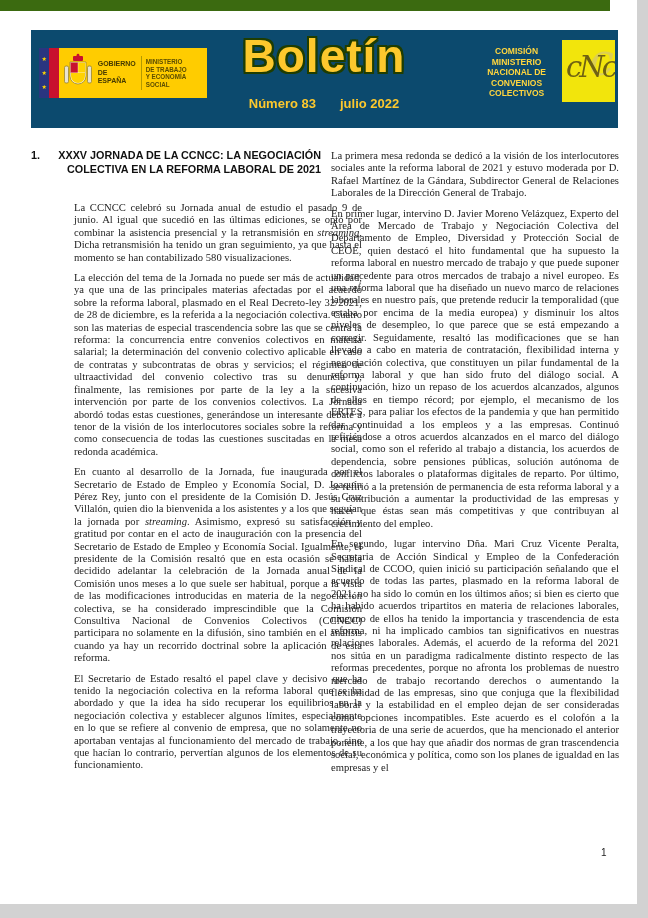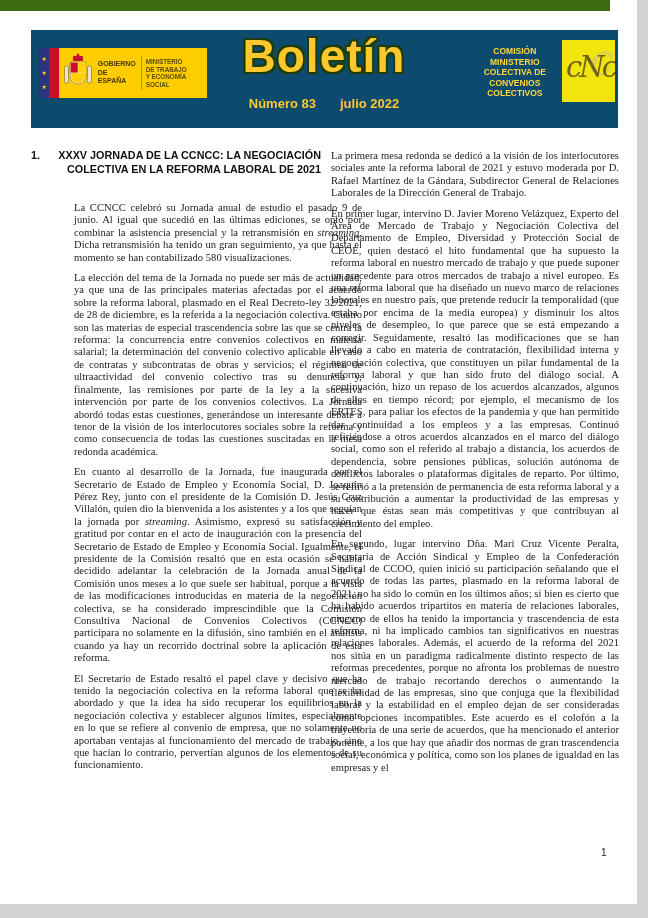--- a/index.html
+++ b/index.html
@@ -92,21 +92,21 @@
 
     <div class="title">Boletín</div>
     <div class="issue-line">
       <span>Número 83</span>
       <span>julio 2022</span>
     </div>
 
     <div class="commission">
       <div>COMISIÓN</div>
       <div>MINISTERIO</div>
-      <div>COLECTIVA DE</div>
+      <div>NACIONAL DE</div>
       <div>CONVENIOS</div>
       <div>COLECTIVOS</div>
     </div>
 
     <div class="cnc-box">
       <span class="cnc-ghost">c</span>
       <span class="cnc-main">cNc</span>
     </div>
   </div>
 

